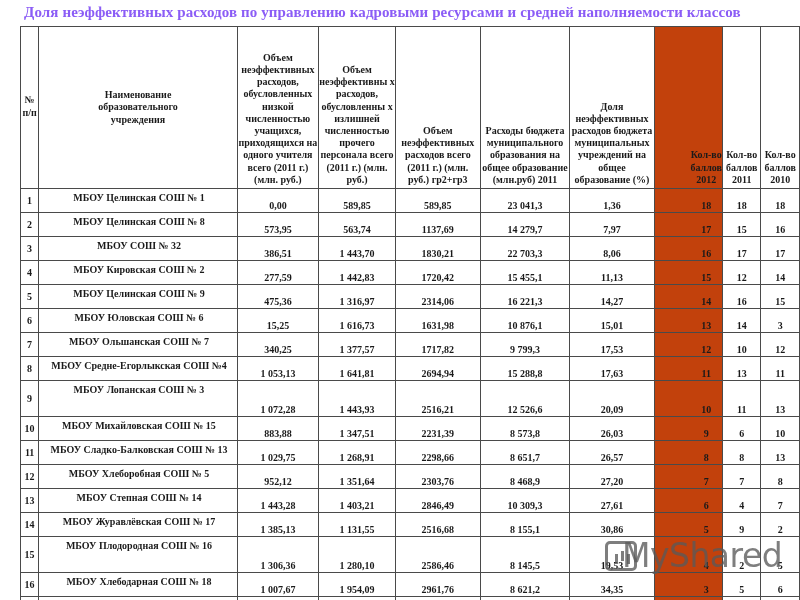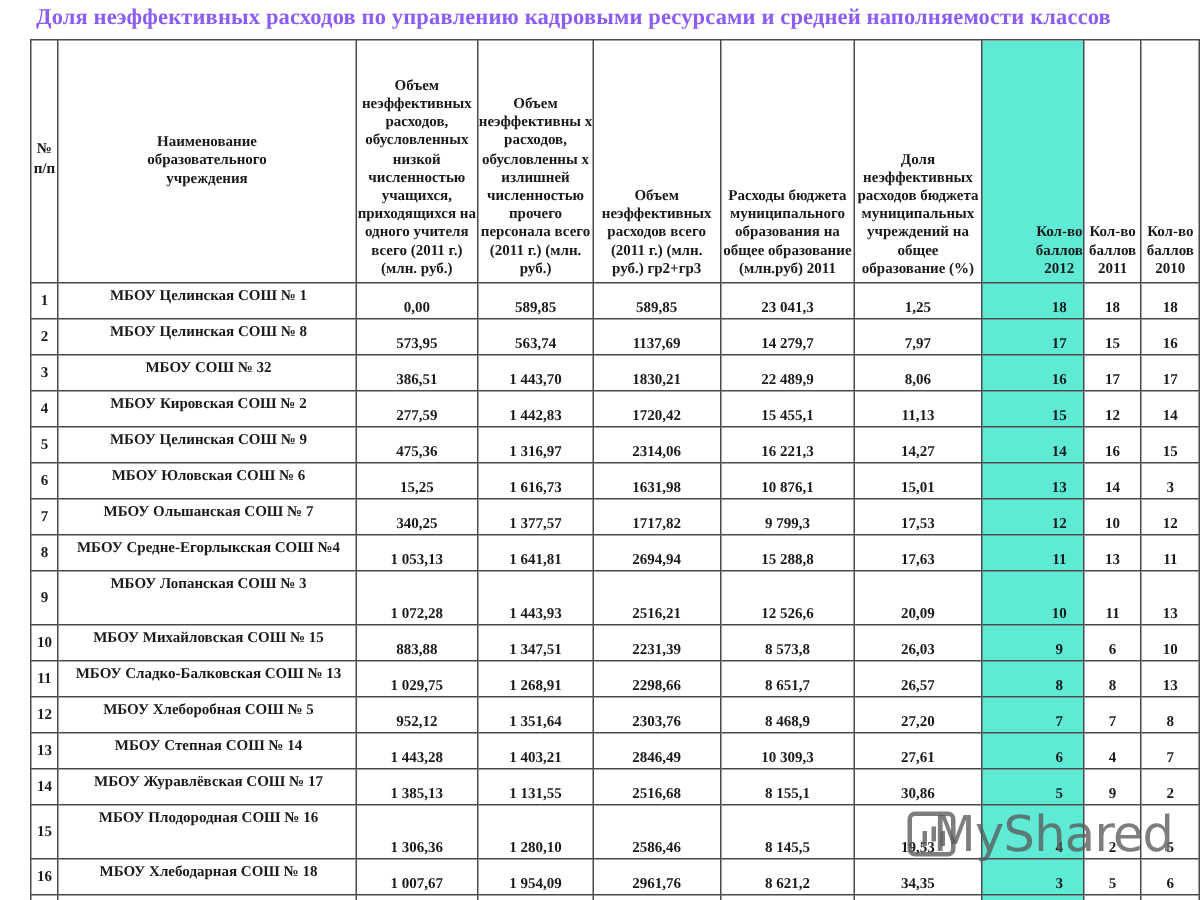--- a/index.html
+++ b/index.html
@@ -8,21 +8,21 @@
   .title { position:absolute; left:24px; top:4px; width:770px; font-size:15px; font-weight:bold;
            white-space:nowrap; letter-spacing:0.1px; color:#8b5cf6; }
   table { position:absolute; left:20px; top:26px; border-collapse:collapse; table-layout:fixed; }
   td, th { border:1px solid #4a4a4a; padding:0; font-size:10px; font-weight:bold; }
   th { vertical-align:bottom; text-align:center; line-height:12.2px; font-weight:bold; padding-bottom:2px; }
   th.mid { vertical-align:middle; }
   td { height:19px; text-align:center; vertical-align:bottom; padding-bottom:1px; }
   td.num { text-align:center; vertical-align:middle; }
   td.name { text-align:center; padding-left:2px; vertical-align:top; padding-top:3px; white-space:nowrap; }
   td.tall { height:31px; }
-  .pink { background:#5eead4;padding-left:36px; }
+  .pink { background:#c2410c;padding-left:36px; }
   .wm { position:absolute; left:622px; top:536px; font-family:"DejaVu Sans",sans-serif;
         font-size:33px; color:rgba(90,90,90,0.78); letter-spacing:-0.5px; pointer-events:none; }
   .wm-icon { position:absolute; left:605px; top:541px; width:32px; height:30px;
              border:3px solid rgba(90,90,90,0.78); border-radius:5px; box-sizing:border-box; pointer-events:none; }
   .wm-icon:after { content:""; position:absolute; left:7px; top:10px; width:3px; height:10px;
                    background:rgba(90,90,90,0.78); box-shadow:6px -3px 0 rgba(90,90,90,0.78), 12px 0 0 rgba(90,90,90,0.78); }
 </style>
 </head>
 <body>
 
@@ -56,21 +56,21 @@
     </tr>
   </thead>
   <tbody id="tbody">
       <tr>
         <td class="num">1</td>
         <td class="name">МБОУ Целинская СОШ № 1</td>
         <td>0,00</td>
         <td>589,85</td>
         <td>589,85</td>
         <td>23 041,3</td>
-        <td>1,25</td>
+        <td>1,36</td>
         <td class="pink">18</td>
         <td>18</td>
         <td>18</td>
       </tr>
       <tr>
         <td class="num">2</td>
         <td class="name">МБОУ Целинская СОШ № 8</td>
         <td>573,95</td>
         <td>563,74</td>
         <td>1137,69</td>
@@ -79,21 +79,21 @@
         <td class="pink">17</td>
         <td>15</td>
         <td>16</td>
       </tr>
       <tr>
         <td class="num">3</td>
         <td class="name">МБОУ СОШ № 32</td>
         <td>386,51</td>
         <td>1 443,70</td>
         <td>1830,21</td>
-        <td>22 489,9</td>
+        <td>22 703,3</td>
         <td>8,06</td>
         <td class="pink">16</td>
         <td>17</td>
         <td>17</td>
       </tr>
       <tr>
         <td class="num">4</td>
         <td class="name">МБОУ Кировская СОШ № 2</td>
         <td>277,59</td>
         <td>1 442,83</td>

